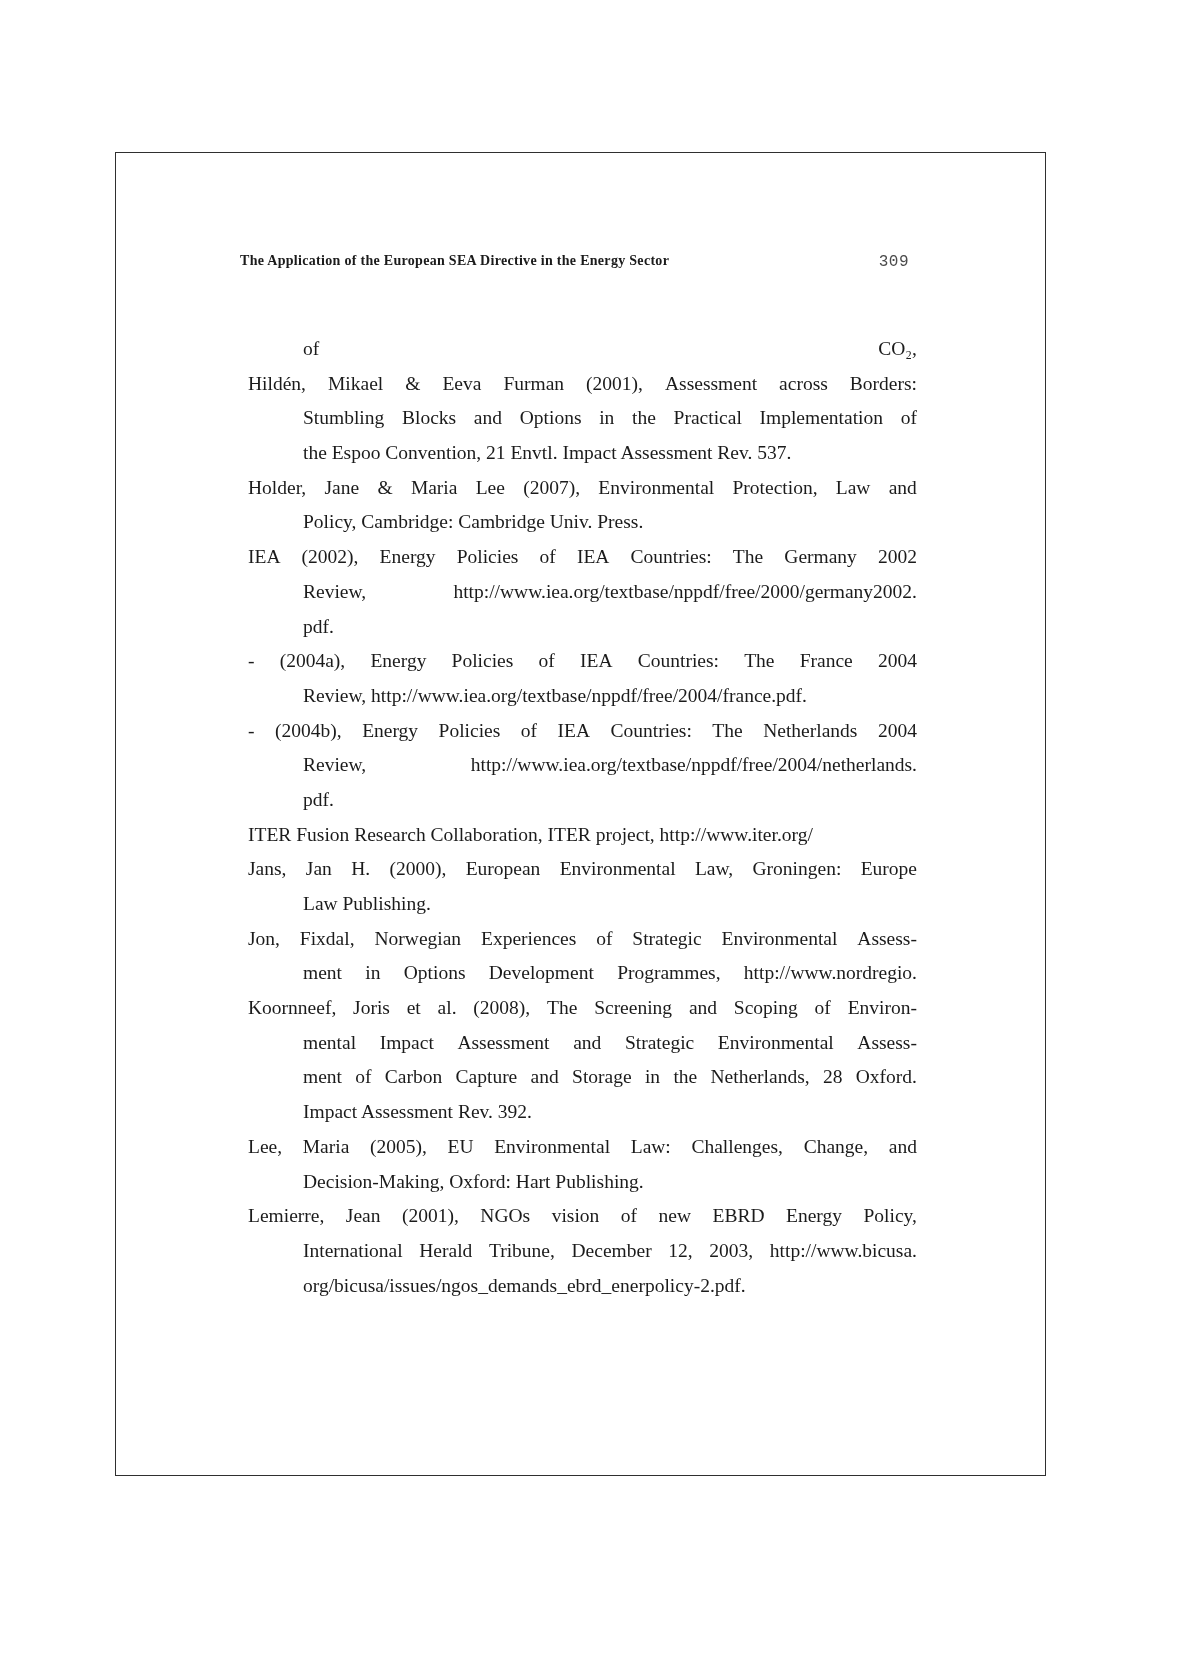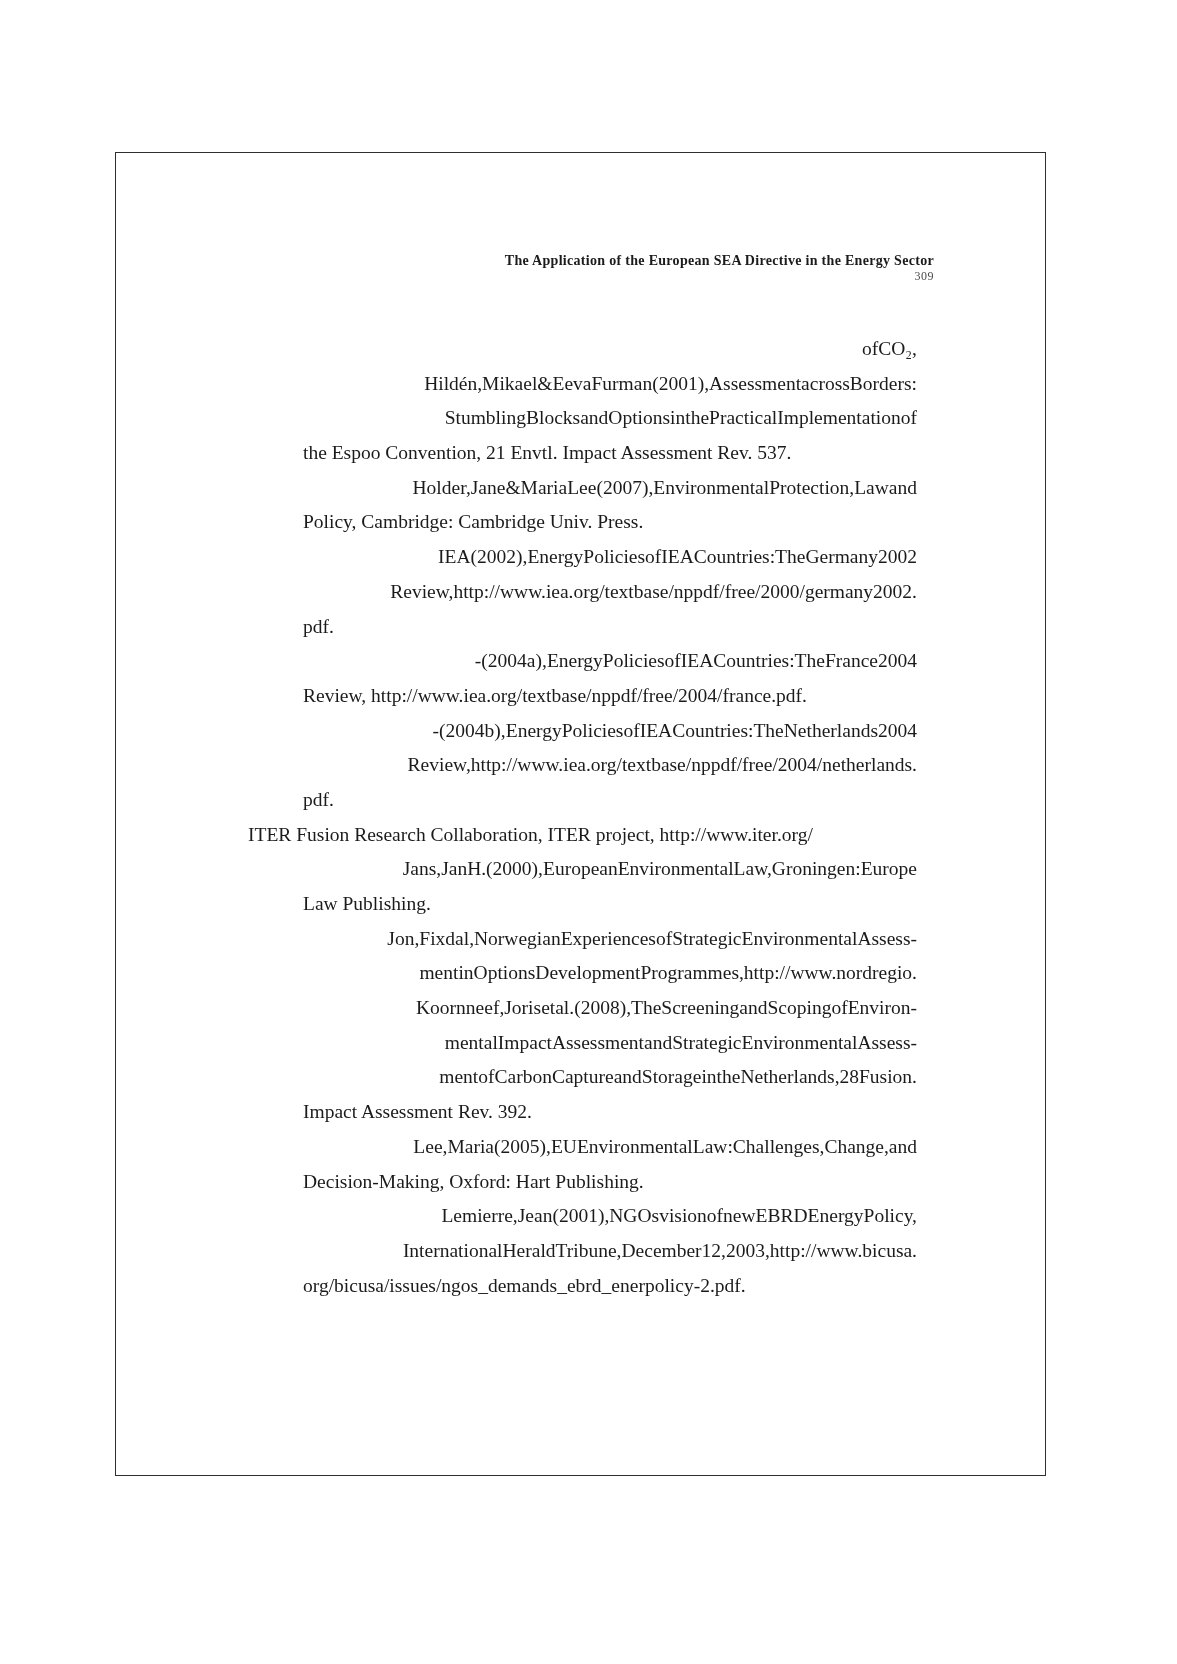--- a/index.html
+++ b/index.html
@@ -16,56 +16,55 @@
   }
   .frame {
     position: absolute;
     left: 115px; top: 152px;
     width: 931px; height: 1324px;
     border: 1px solid var(--frame_border, #2f2f2f);
     background: var(--page_background, #ffffff);
   }
   .header-row {
     position: absolute;
-    left: 149px; top: 100px;
+    left: 124px; top: 100px;
     width: 669px;
     display: flex;
     justify-content: space-between;
-    align-items: flex-end;
-    flex-direction: column;
+    align-items: flex-start;
   }
   .header-title {
     font-weight: bold;
     font-size: 14px;
     letter-spacing: 0.3px;
     color: var(--text, #1b1b1b);
     white-space: nowrap;
   }
   .page-number {
-    font-family: Liberation Serif, serif;
-    font-size: 12px;
+    font-family: Liberation Mono, monospace;
+    font-size: 16px;
     letter-spacing: 0.5px;
     color: var(--page_number, #4a4a4a);
   }
   .refs {
     position: absolute;
     left: 132px; top: 179px;
     width: 669px;
     font-size: 19.5px;
     color: var(--text, #1b1b1b);
   }
   .line {
     height: 34.7px;
     line-height: 34.7px;
     white-space: nowrap;
   }
   .line.ind { padding-left: 55px; }
   .line.just {
     display: flex;
-    justify-content: flex-end;
+    justify-content: space-between;
   }
   .line.just span { flex: 0 0 auto; white-space: pre; }
 </style>
 </head>
 <body>
 
 <div class="screen">
   <div class="frame">
     <div class="header-row">
       <span class="header-title">The Application of the European SEA Directive in the Energy Sector</span>
@@ -216,21 +215,21 @@
           <span>ment</span>
           <span>of</span>
           <span>Carbon</span>
           <span>Capture</span>
           <span>and</span>
           <span>Storage</span>
           <span>in</span>
           <span>the</span>
           <span>Netherlands,</span>
           <span>28</span>
-          <span>Fusion.</span>
+          <span>Oxford.</span>
         </div>
         <div class="line ind">Impact Assessment Rev. 392.</div>
         <div class="line just">
           <span>Lee,</span>
           <span>Maria</span>
           <span>(2005),</span>
           <span>EU</span>
           <span>Environmental</span>
           <span>Law:</span>
           <span>Challenges,</span>

